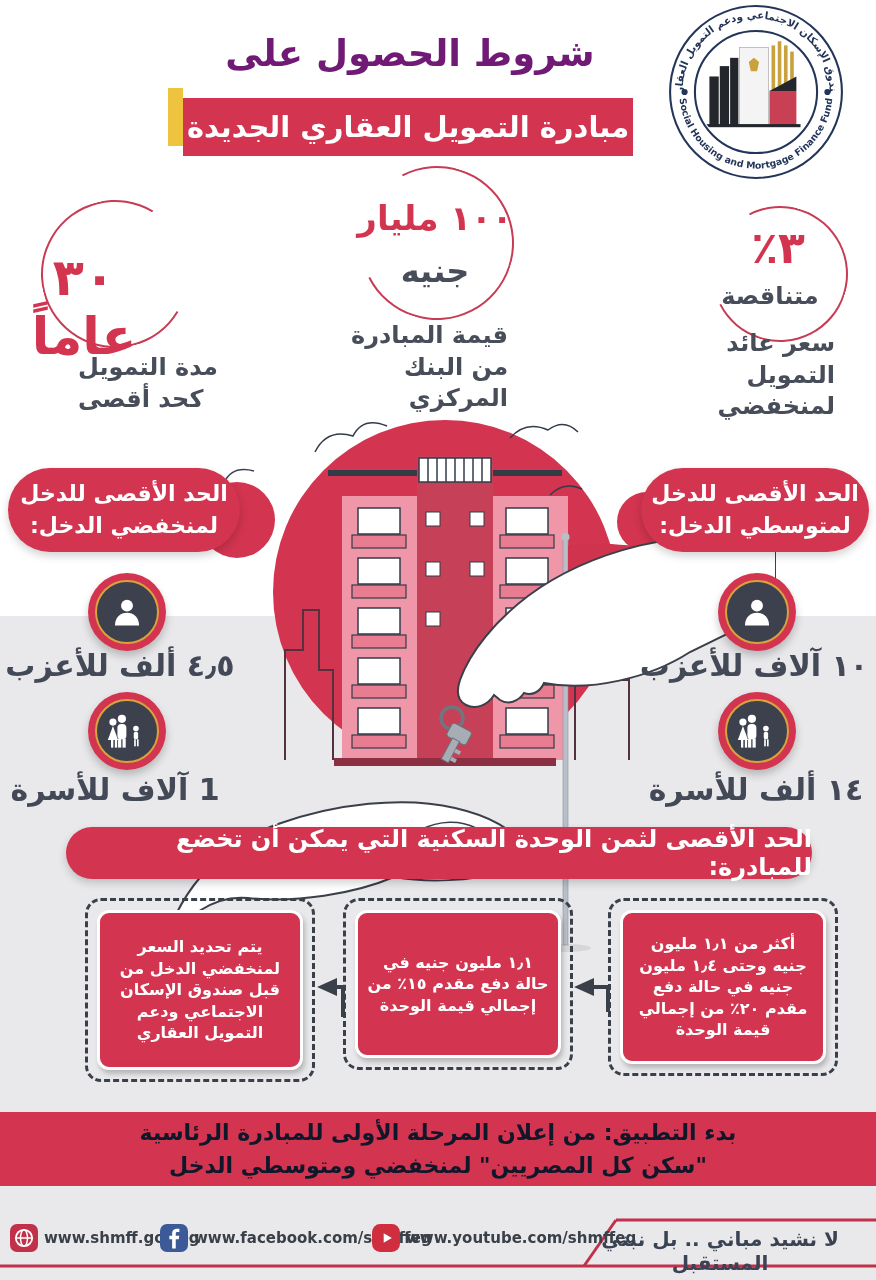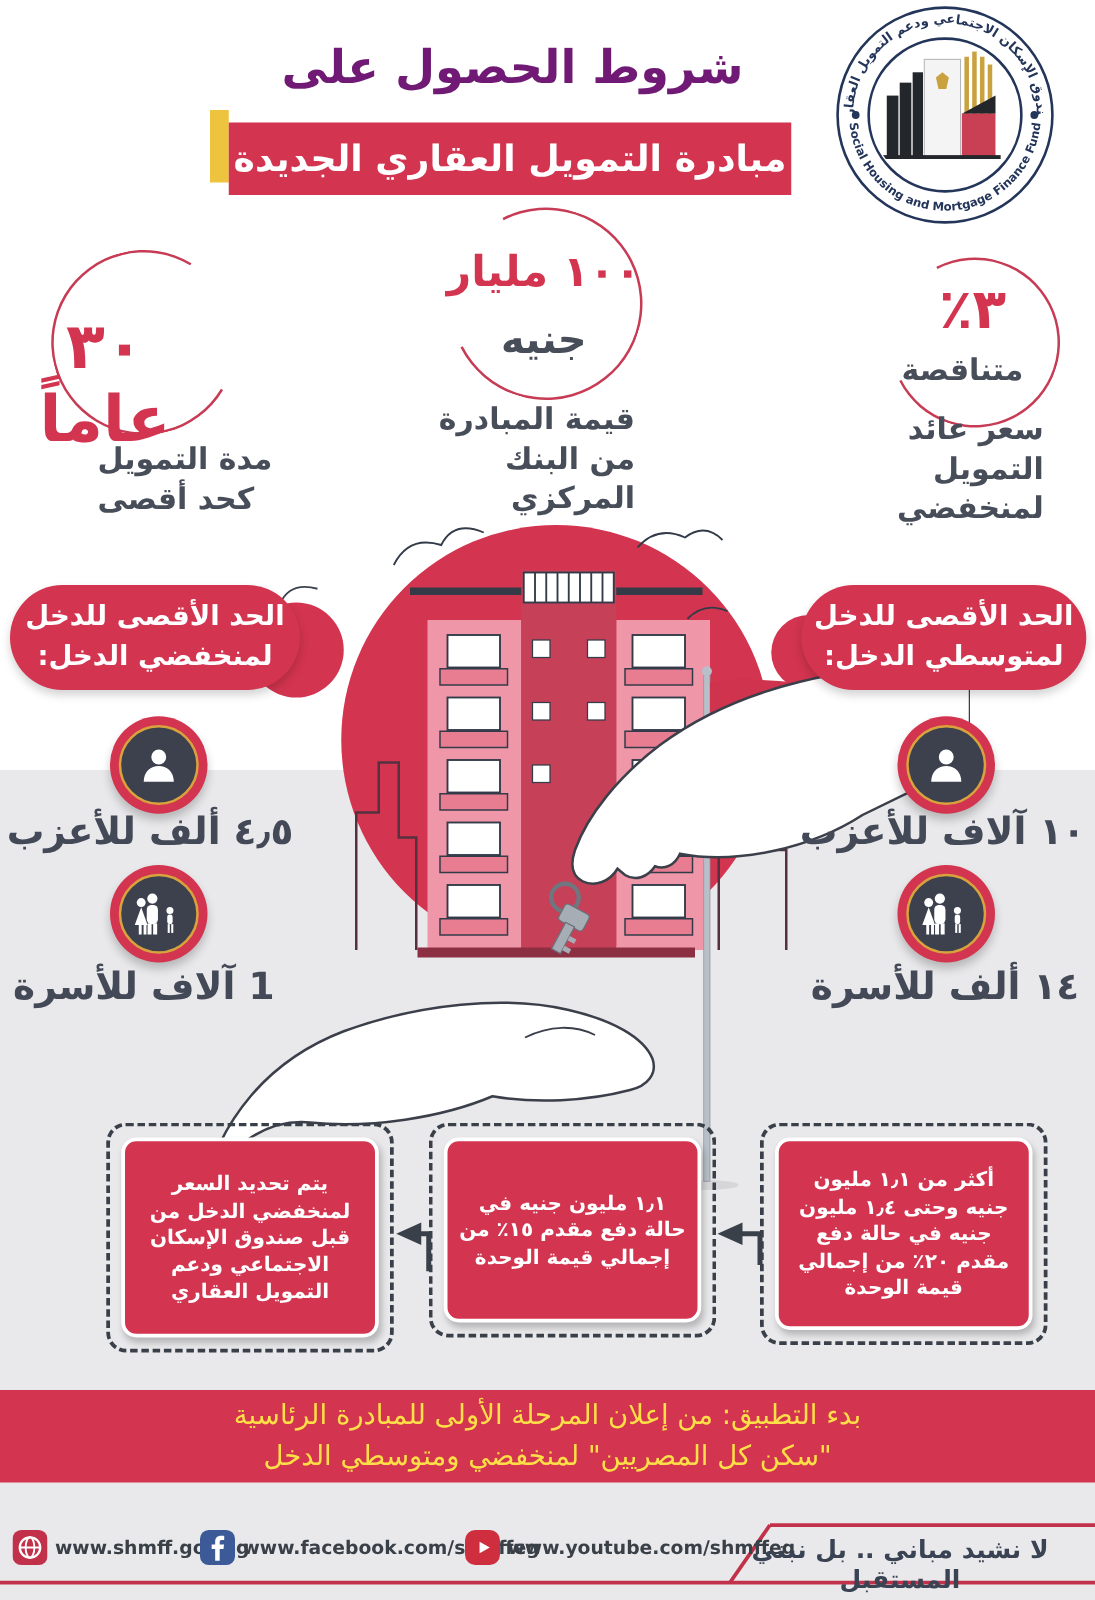--- a/index.html
+++ b/index.html
@@ -26,21 +26,21 @@
         display:flex;align-items:center;justify-content:center;}
   .label-big{font-size:30px;font-weight:bold;color:#434957;text-align:center;}
   .banner-pill{left:66px;top:827px;width:746px;height:52px;background:#d3344f;border-radius:26px;
         color:#fff;font-weight:bold;font-size:24px;display:flex;align-items:center;justify-content:center;
         box-shadow:0 4px 8px rgba(0,0,0,.18);}
   .pbox{border:3px dashed #3a4049;border-radius:16px;padding:9px;box-sizing:border-box;}
   .pbox-inner{background:#d3344f;border:3px solid #fff;border-radius:12px;height:100%;box-sizing:border-box;
         display:flex;align-items:center;justify-content:center;text-align:center;
         color:#fff;font-weight:bold;font-size:16px;line-height:1.35;padding:6px 8px;
         box-shadow:2px 4px 5px rgba(0,0,0,.22);}
-  .app-banner{left:0;top:1112px;width:876px;height:74px;background:#d3344f;color:#fde047;font-weight:normal;
+  .app-banner{left:0;top:1112px;width:876px;height:74px;background:#d3344f;color:#0f172a;font-weight:bold;
         font-size:22px;text-align:center;display:flex;flex-direction:column;justify-content:center;line-height:1.5;}
   .social-text{font-size:15px;font-weight:bold;color:#3a4048;direction:ltr;}
   .tagline{left:575px;top:1227px;width:290px;text-align:center;font-size:20px;font-weight:bold;color:#3a4353;}
 </style>
 </head>
 <body>
 
 <div class="canvas">
 
   <div class="abs band"></div>
@@ -267,20 +267,21 @@
           <rect x="8.5" y="21" width="1.8" height="6" fill="#fff"></rect>
       <circle cx="25" cy="12" r="2.2" fill="#fff"></circle>
           <rect x="23.3" y="14.5" width="3.4" height="6" rx="1.5" fill="#fff"></rect>
       <rect x="23.6" y="20.5" width="1.3" height="5.5" fill="#fff"></rect>
           <rect x="25.8" y="20.5" width="1.3" height="5.5" fill="#fff"></rect>
     </svg>
       </div>
   </div>
   <div class="abs label-big" style="left:636px;top:772px;width:240px">١٤ ألف للأسرة</div>
 
+  <div class="abs banner-pill">الحد الأقصى لثمن الوحدة السكنية التي يمكن أن تخضع للمبادرة:</div>
 
   <div class="abs pbox" style="left:608px;top:898px;width:230px;height:178px">
     <div class="pbox-inner">أكثر من ١٫١ مليون جنيه وحتى ١٫٤ مليون جنيه في حالة دفع مقدم ٢٠٪ من إجمالي قيمة الوحدة</div>
   </div>
   <div class="abs pbox" style="left:343px;top:898px;width:230px;height:172px">
     <div class="pbox-inner">١٫١ مليون جنيه في حالة دفع مقدم ١٥٪ من إجمالي قيمة الوحدة</div>
   </div>
   <div class="abs pbox" style="left:85px;top:898px;width:230px;height:184px">
     <div class="pbox-inner">يتم تحديد السعر لمنخفضي الدخل من قبل صندوق الإسكان الاجتماعي ودعم التمويل العقاري</div>
   </div>

